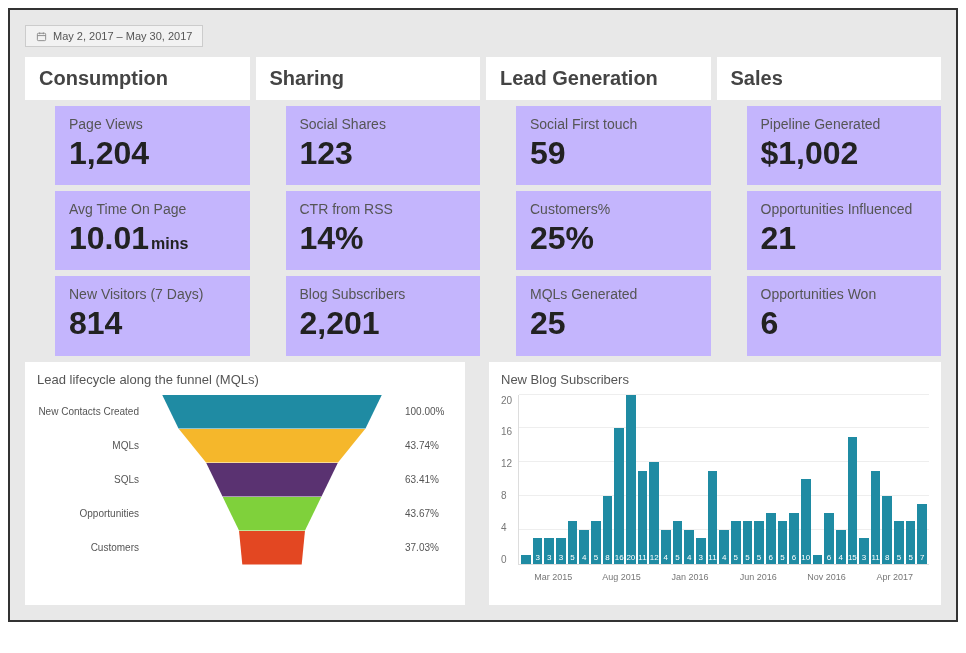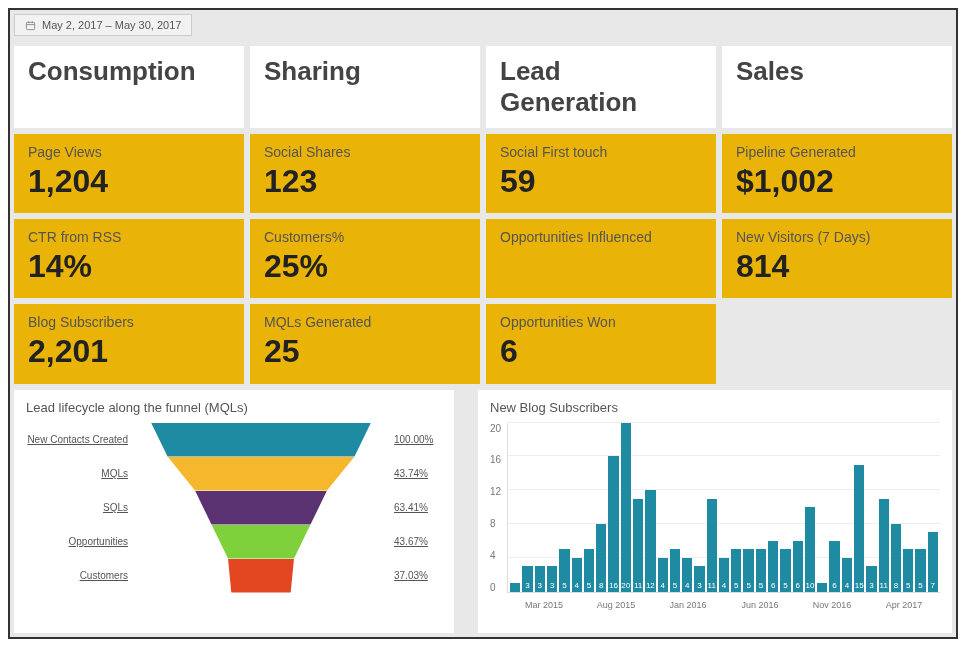--- a/index.html
+++ b/index.html
@@ -5,21 +5,21 @@
   * { box-sizing: border-box; margin: 0; padding: 0; }
   body {
     font-family: "Helvetica Neue", Arial, sans-serif;
     background: #fff;
     padding: 8px;
   }
   .frame {
     width: 950px;
     border: 2px solid #333;
     background: #e8e8e8;
-    padding: 4px;
+    padding: 15px;
   }
   .date-range {
     display: inline-flex;
     align-items: center;
     background: #f2f2f2;
     border: 1px solid #ccc;
     padding: 4px 10px;
     font-size: 11px;
     color: #555;
     gap: 6px;
@@ -27,27 +27,28 @@
   }
   .cal-icon { width: 11px; height: 11px; display: inline-block; }
   .grid {
     display: grid;
     grid-template-columns: repeat(4, 1fr);
     gap: 6px;
   }
   .col-header {
     background: #fff;
     padding: 10px 14px;
-    font-size: 26px;
+    font-size: 20px;
     font-weight: 600;
     color: #444;
   }
   .metric {
-    background: #eab308;
+    background: #c4b5fd;
     padding: 10px 14px 14px 14px;
+    margin-left: 30px;
   }
   .metric-label {
     font-size: 14px;
     color: #555;
     margin-bottom: 4px;
   }
   .metric-value {
     font-size: 32px;
     font-weight: 700;
     color: #222;
@@ -75,21 +76,20 @@
   }
   
   .funnel-wrap { position: relative; }
   .funnel-row {
     display: grid;
     grid-template-columns: 110px 1fr 56px;
     align-items: center;
     height: 34px;
     font-size: 10px;
     color: #555;
-    text-decoration: underline;
   }
   .funnel-label { text-align: right; padding-right: 8px; }
   .funnel-pct { text-align: left; padding-left: 8px; }
   .funnel-shape {
     display: flex;
     justify-content: center;
     height: 100%;
   }
   .funnel-seg {
     height: 100%;
@@ -187,29 +187,36 @@
     <div class="metric">
       <div class="metric-label">Social First touch</div>
       <div class="metric-value">59</div>
     </div>
     <div class="metric">
       <div class="metric-label">Pipeline Generated</div>
       <div class="metric-value">$1,002</div>
     </div>
 
     <div class="metric">
+      <div class="metric-label">Avg Time On Page</div>
+      <div class="metric-value">
+        <span>10.01</span><span class="unit">mins</span>
+      </div>
+    </div>
+    <div class="metric">
       <div class="metric-label">CTR from RSS</div>
       <div class="metric-value">14%</div>
     </div>
     <div class="metric">
       <div class="metric-label">Customers%</div>
       <div class="metric-value">25%</div>
     </div>
     <div class="metric">
       <div class="metric-label">Opportunities Influenced</div>
+      <div class="metric-value">21</div>
     </div>
 
     <div class="metric">
       <div class="metric-label">New Visitors (7 Days)</div>
       <div class="metric-value">814</div>
     </div>
     <div class="metric">
       <div class="metric-label">Blog Subscribers</div>
       <div class="metric-value">2,201</div>
     </div>

